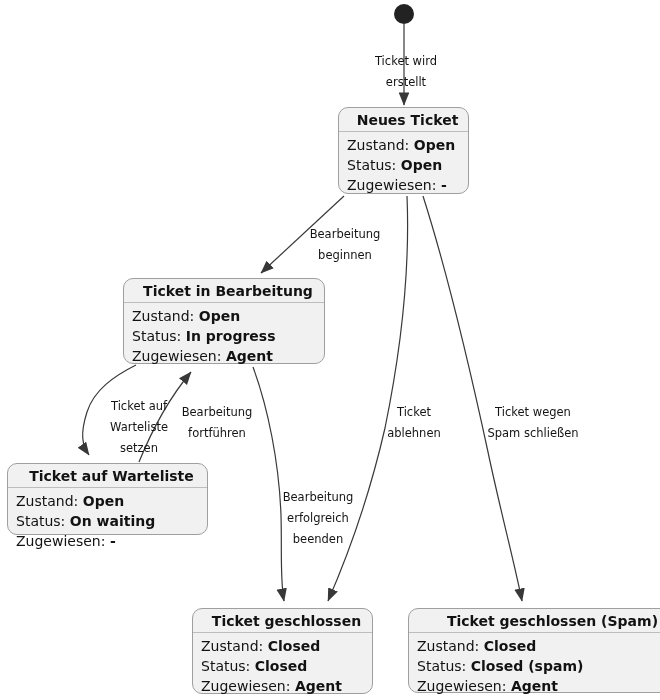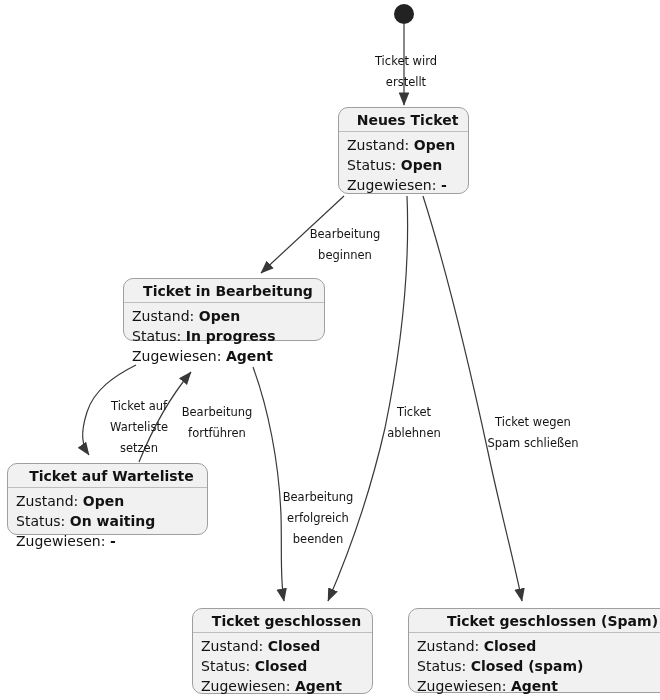--- a/index.html
+++ b/index.html
@@ -57,33 +57,33 @@
   <div class="edge-label" style="left:123px; top:396px;margin-left:16px;">Ticket auf
 Warteliste
 setzen</div>
   <div class="edge-label" style="left:217px; top:402px;">Bearbeitung
 fortführen</div>
   <div class="edge-label" style="left:318px; top:487px;">Bearbeitung
 erfolgreich
 beenden</div>
   <div class="edge-label" style="left:414px; top:402px;">Ticket
 ablehnen</div>
-  <div class="edge-label" style="left:533px; top:412px;">Ticket wegen
+  <div class="edge-label" style="left:533px; top:402px;">Ticket wegen
 Spam schließen</div>
 
   <div class="state" style="left:338px; top:107px; width:131px; height:87px;">
     <div class="state-title">Neues Ticket</div>
     <div class="state-body">
       <div class="row"><span>Zustand:</span> <span class="v">Open</span></div>
       <div class="row"><span>Status:</span> <span class="v">Open</span></div>
       <div class="row"><span>Zugewiesen:</span> <span class="v">-</span></div>
     </div>
   </div>
 
-  <div class="state" style="left:123px; top:278px; width:202px; height:63px;">
+  <div class="state" style="left:123px; top:278px; width:202px; height:86px;">
     <div class="state-title">Ticket in Bearbeitung</div>
     <div class="state-body">
       <div class="row"><span>Zustand:</span> <span class="v">Open</span></div>
       <div class="row"><span>Status:</span> <span class="v">In progress</span></div>
       <div class="row"><span>Zugewiesen:</span> <span class="v">Agent</span></div>
     </div>
   </div>
 
   <div class="state" style="left:7px; top:463px; width:201px; height:72px;">
     <div class="state-title">Ticket auf Warteliste</div>

